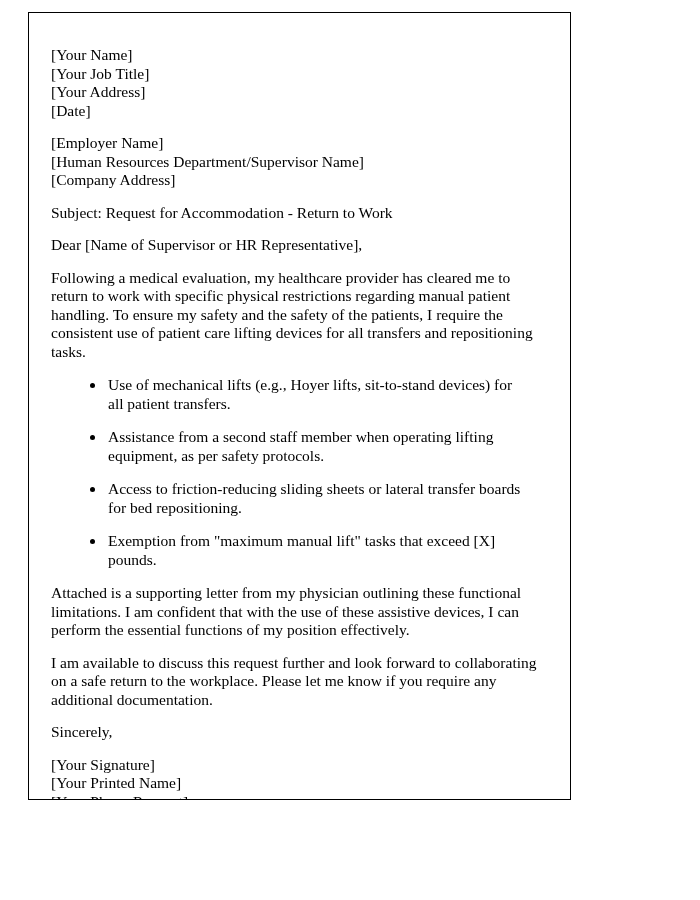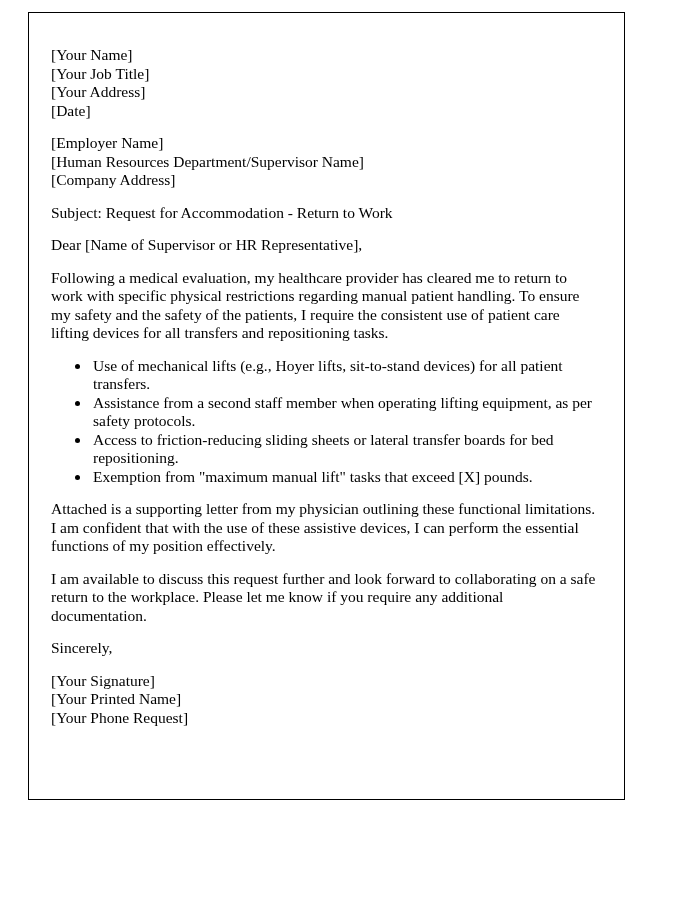--- a/index.html
+++ b/index.html
@@ -11,21 +11,21 @@
     width: 700px;
     height: 900px;
     position: relative;
     font-family: "Liberation Serif", serif;
     color: #000000;
   }
   .letter-page {
     position: absolute;
     left: 28px;
     top: 12px;
-    width: 597px;
+    width: 543px;
     height: 788px;
     border: 1px solid #000000;
     box-sizing: border-box;
     padding: 33px 24px 0 22px;
     overflow: hidden;
     font-size: 15.5px;
     line-height: 18.5px;
   }
   .block {
     margin: 0 0 14px 0;
@@ -39,21 +39,21 @@
   }
   .subject {
     font-weight: normal;
   }
   ul.accommodations {
     margin: 14px 0;
     padding: 0 0 0 40px;
     list-style: disc;
   }
   ul.accommodations li {
-    margin: 0;
+    margin: 15px;
     padding: 0 0 0 2px;
   }
 </style>
 </head>
 <body>
 
 <div class="letter-page">
 
   <div class="block">
     <div class="line">[Your Name]</div>

